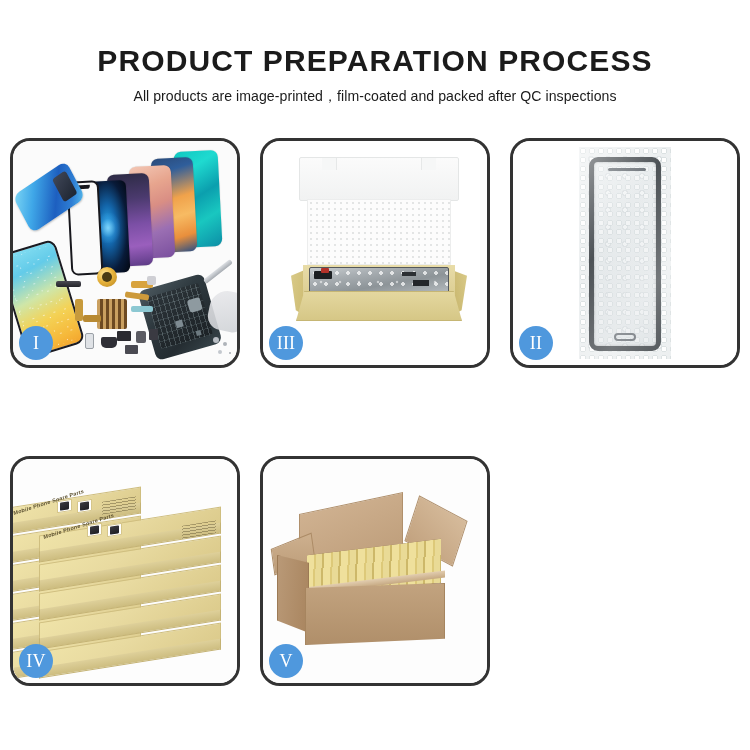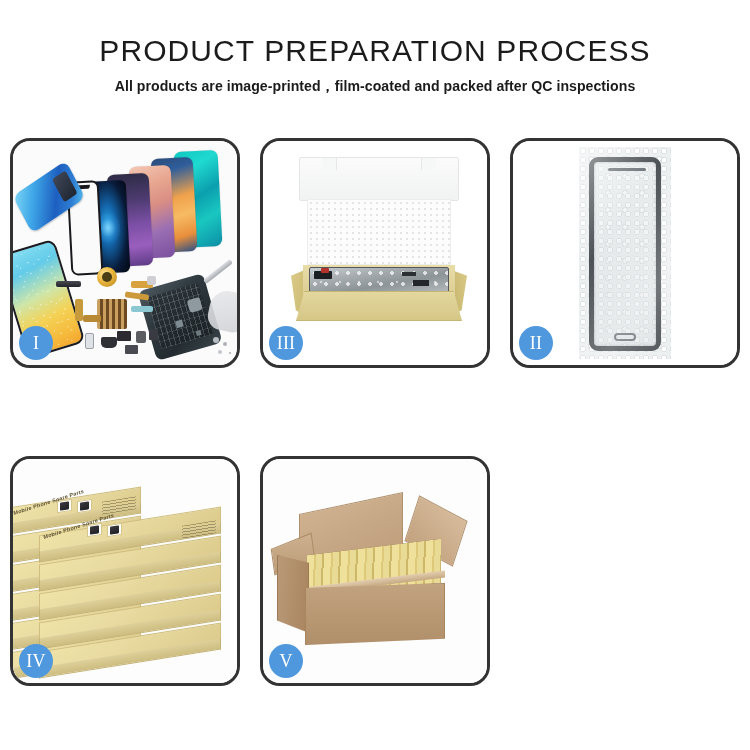--- a/index.html
+++ b/index.html
@@ -21,30 +21,31 @@
 
   
   #header {
     position: absolute;
     left: 0; top: 34px;
     width: 750px;
     text-align: center;
   }
   #title {
     font-size: 30px;
-    font-weight: normal;
+    font-weight: bold;
     letter-spacing: 1.1px;
     color: #1b1b1b;
     line-height: 1.12;
     white-space: nowrap;
+    margin-top: 10px;
   }
   #subtitle {
     margin-top: 9px;
     font-size: 14.1px;
-    font-weight: bold;
+    font-weight: normal;
     color: #1b1b1b;
     letter-spacing: 0.05px;
     white-space: nowrap;
   }
 
   
   #grid {
     position: absolute;
     left: 10px;  top: 138px;
     width: 730px; height: 548px;

